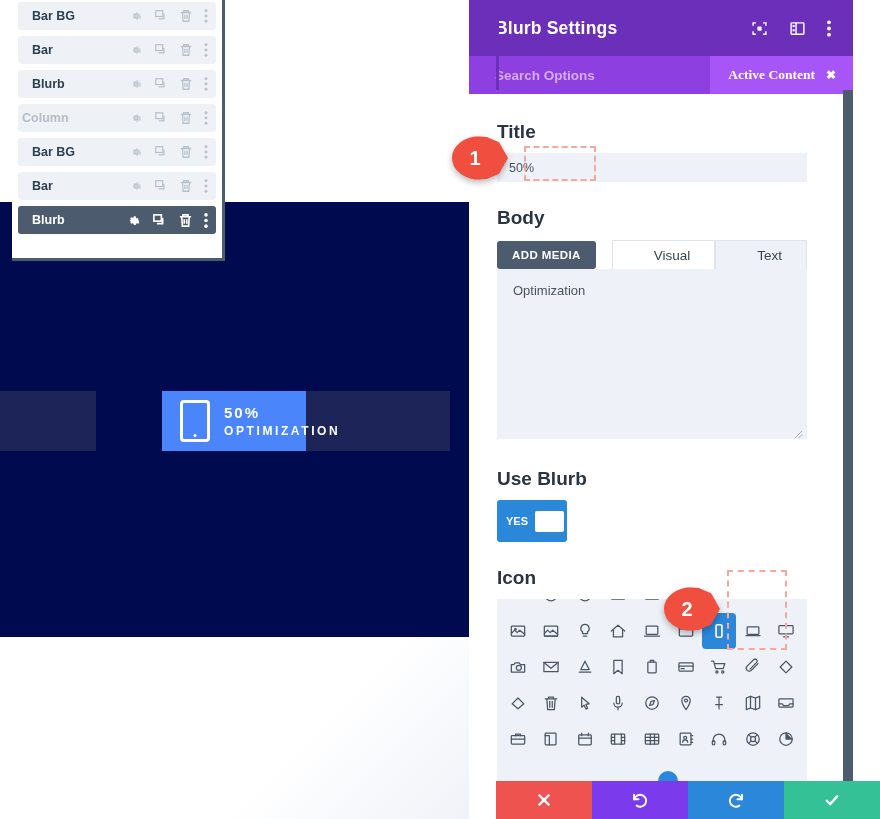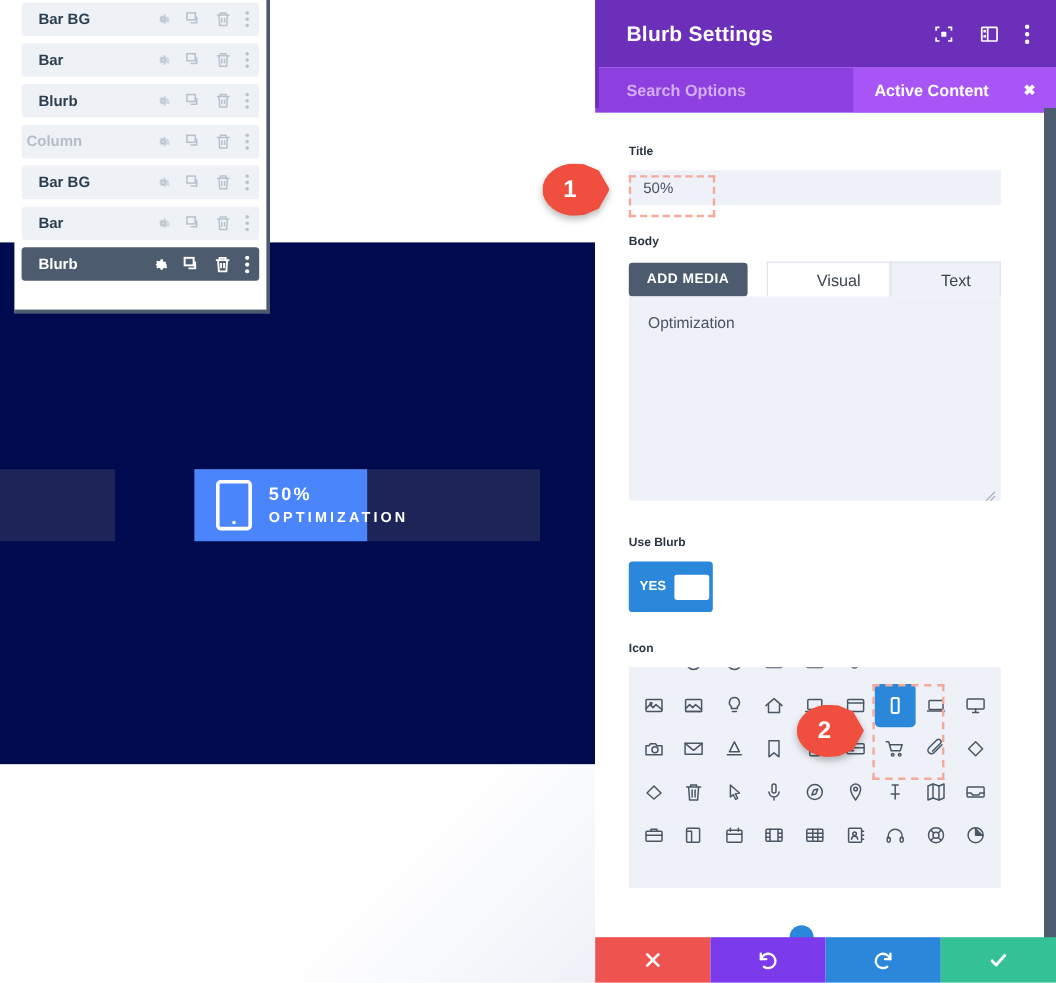--- a/index.html
+++ b/index.html
@@ -72,21 +72,21 @@
   }
   .layer-row.muted .layer-name { color:#b6bdc7; }
   .layer-row.active .layer-name { color:#ffffff; }
   .layer-icons { display:flex; align-items:center; gap:11px; }
   .layer-icons svg { display:block; }
   .layer-row .ic { color:#b9c2cc; }
   .layer-row.active .ic { color:#ffffff; }
 
   
   .settings {
-    position:absolute; left:496px; top:0; width:384px; height:819px;
+    position:absolute; left:469px; top:0; width:384px; height:819px;
     background:#ffffff;
   }
   .set-header {
     height:56px; background:#6b2fba; display:flex; align-items:center;
     padding:0 22px 0 26px;
   }
   .set-title { color:#ffffff; font-size:17.5px; font-weight:bold; flex:1; letter-spacing:.2px;}
   .hdr-icons { display:flex; align-items:center; gap:21px; color:#ffffff; }
   .hdr-icons > span { display:flex; cursor:pointer; }
 
@@ -95,36 +95,36 @@
     padding-left:26px; position:relative;
   }
   .search-input {
     flex:1; background:transparent; border:0; outline:0;
     color:#ffffff; font-size:13.5px; font-family:inherit; font-weight:600;
   }
   .search-input::placeholder { color:#d3aef5; opacity:1; }
   .active-chip {
     position:absolute; right:0; top:0; height:38px;
     background:#a855f7; color:#ffffff; font-size:13.5px; font-weight:bold;
-    display:flex; align-items:center; gap:29px; padding:0 17px 0 18px;
+    display:flex; align-items:center; gap:11px; padding:0 17px 0 18px;font-family:Liberation Serif, serif;
   }
   .chip-x { font-size:12px; }
 
   .right-rail {
     position:absolute; right:0; top:90px; width:10px; height:695px;
     background:#4d5b6e;
   }
 
   .set-body {
     position:absolute; left:0; top:94px; width:374px; height:690px;
     background:#ffffff; overflow:hidden; padding:0 36px 0 28px;
   }
 
   .field-label {
-    font-size:10px; font-weight:bold; color:#2b3443; margin:0 0 10px 0;
+    font-size:19px; font-weight:bold; color:#2b3443; margin:0 0 10px 0;
   }
   .group { margin-top:25px; }
   .group:first-child { margin-top:27px; }
 
   .text-input {
     width:100%; height:29px; background:#eef1f7; border:0; outline:0;
     padding:0 12px; font-size:12.5px; color:#4a5260; font-family:inherit;
   }
 
   .body-toolbar { display:flex; align-items:flex-end; height:30px; }

